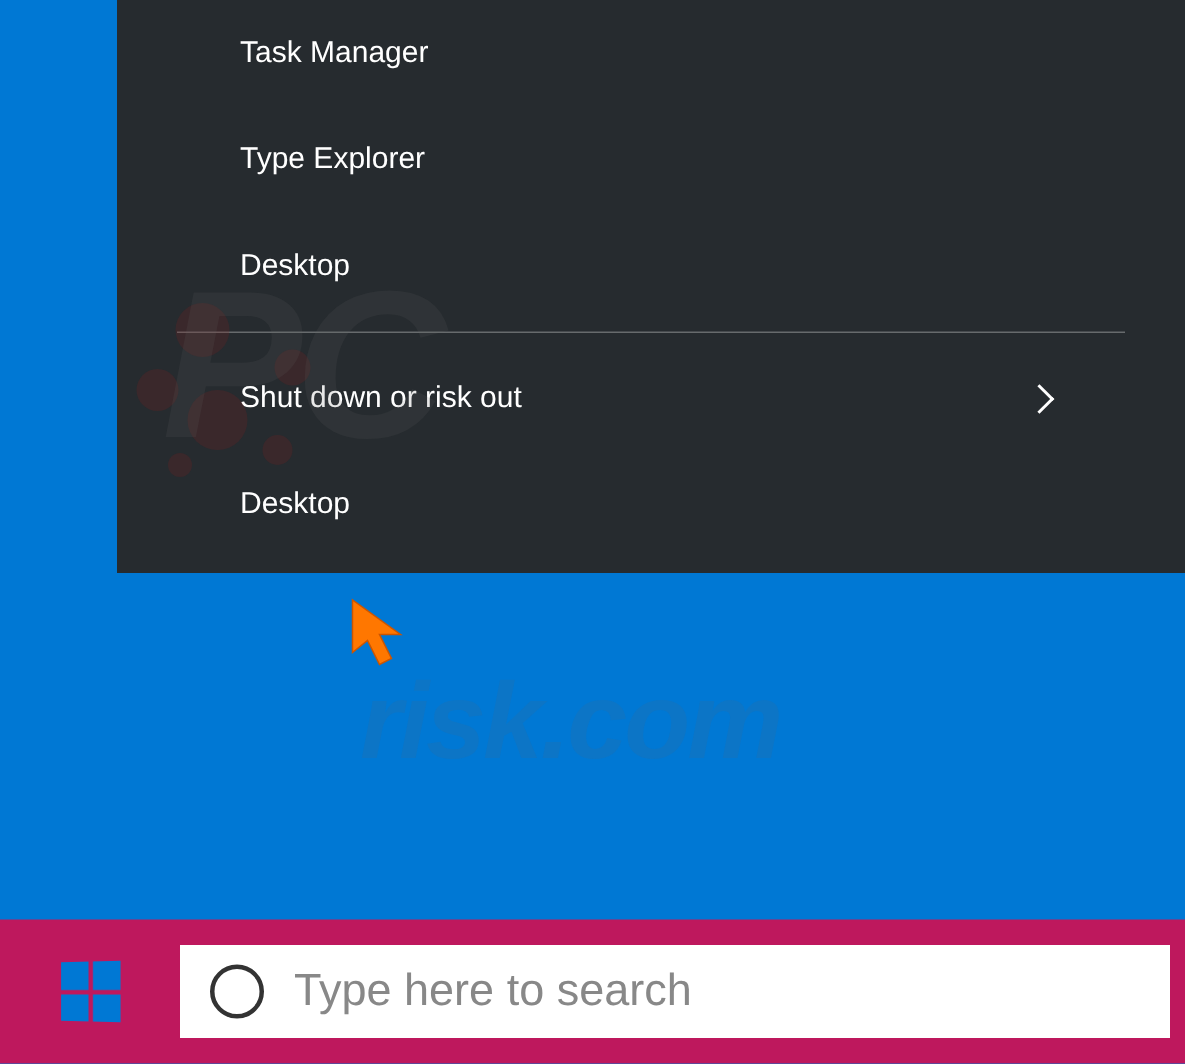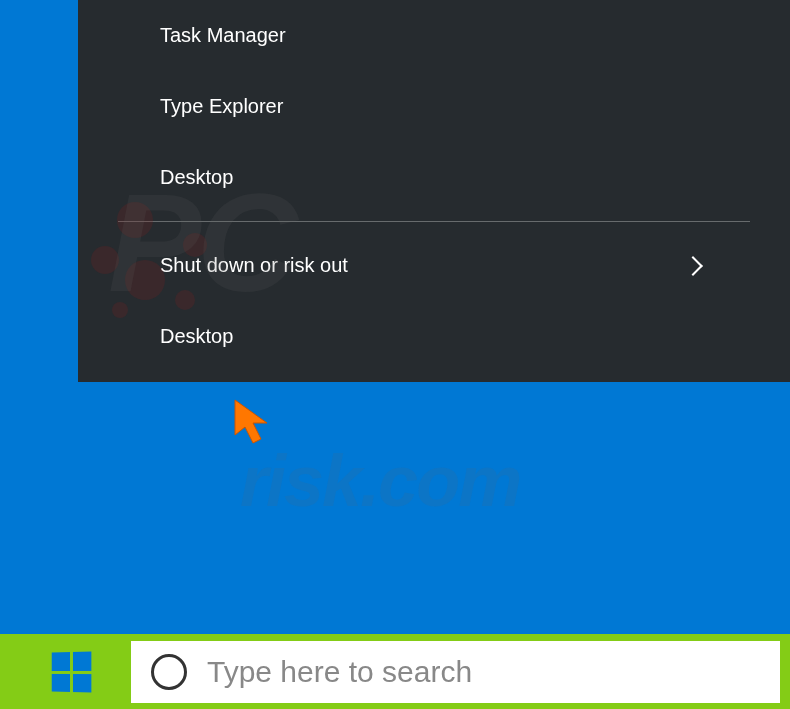--- a/index.html
+++ b/index.html
@@ -21,25 +21,24 @@
       width: 100%;
       height: 100%;
       position: relative;
     }
     
     .taskbar {
       position: absolute;
       bottom: 0;
       left: 0;
       right: 0;
-      height: 75px;
-      background: #84cc16;
-      display: flex;
-      align-items: center;
-      padding-left: 11px;
+      height: 96px;
+      background: #be185d;
+      display: flex;
+      align-items: center;
     }
     
     .start-button {
       width: 120px;
       height: 100%;
       display: flex;
       align-items: center;
       justify-content: center;
       cursor: pointer;
     }

